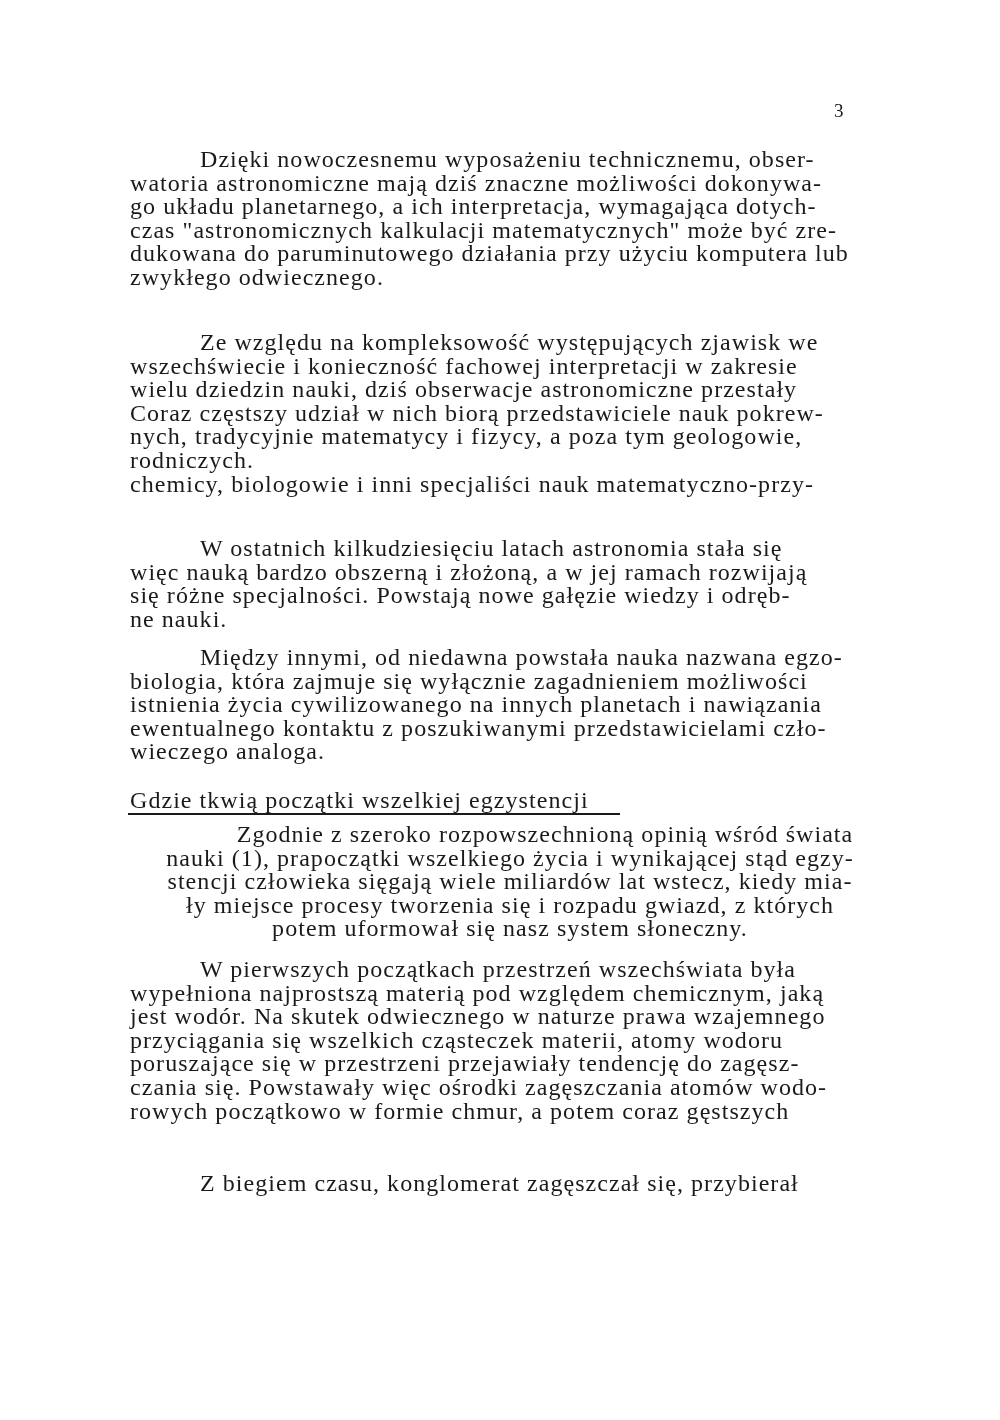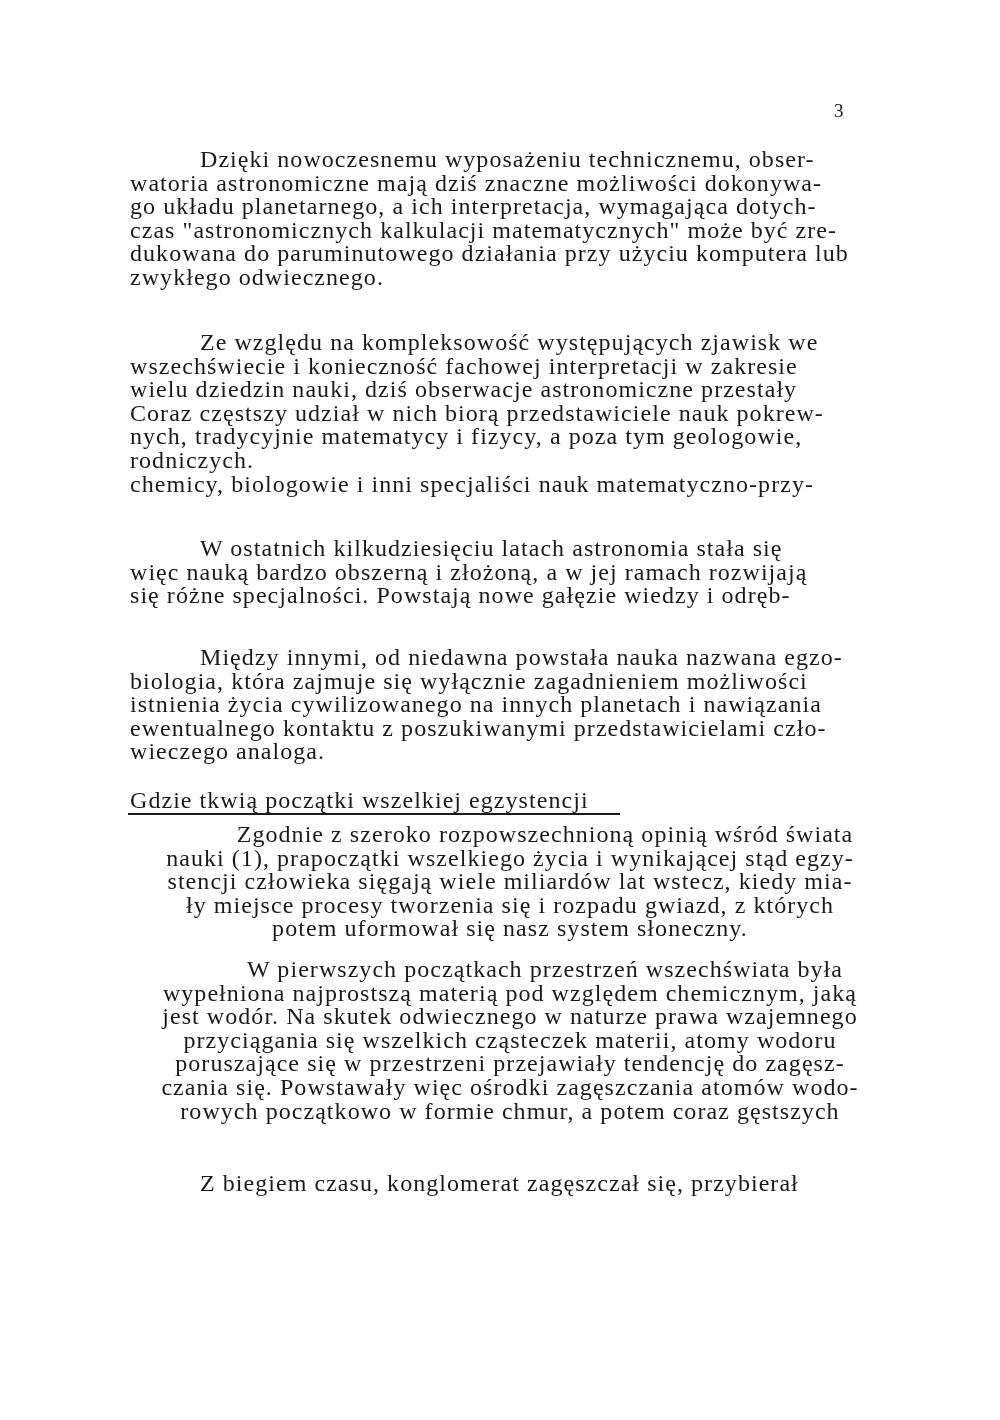--- a/index.html
+++ b/index.html
@@ -51,20 +51,21 @@
     <span class="line">Coraz częstszy udział w nich biorą przedstawiciele nauk pokrew-</span>
     <span class="line">nych, tradycyjnie matematycy i fizycy, a poza tym geologowie,</span>
     <span class="line">rodniczych.</span>
     <span class="line">chemicy, biologowie i inni specjaliści nauk matematyczno-przy-</span>
   </div>
 
   <div class="para" style="top:537px;">
     <span class="line indent">W ostatnich kilkudziesięciu latach astronomia stała się</span>
     <span class="line">więc nauką bardzo obszerną i złożoną, a w jej ramach rozwijają</span>
     <span class="line">się różne specjalności. Powstają nowe gałęzie wiedzy i odręb-</span>
+    <span class="line">ne nauki.</span>
   </div>
 
   <div class="para" style="top:646px;">
     <span class="line indent">Między innymi, od niedawna powstała nauka nazwana egzo-</span>
     <span class="line">biologia, która zajmuje się wyłącznie zagadnieniem możliwości</span>
     <span class="line">istnienia życia cywilizowanego na innych planetach i nawiązania</span>
     <span class="line">ewentualnego kontaktu z poszukiwanymi przedstawicielami czło-</span>
     <span class="line">wieczego analoga.</span>
   </div>
 
@@ -72,21 +73,21 @@
   <div class="heading-rule"></div>
 
   <div class="para" style="top:823px;text-align:center;">
     <span class="line indent">Zgodnie z szeroko rozpowszechnioną opinią wśród świata</span>
     <span class="line">nauki  (1), prapoczątki wszelkiego życia i wynikającej stąd egzy-</span>
     <span class="line">stencji człowieka sięgają wiele miliardów lat wstecz, kiedy mia-</span>
     <span class="line">ły miejsce procesy tworzenia się i rozpadu gwiazd, z których</span>
     <span class="line">potem uformował się nasz system słoneczny.</span>
   </div>
 
-  <div class="para" style="top:958px;text-align:center;">
+  <div class="para" style="top:958px;">
     <span class="line indent">W pierwszych początkach przestrzeń wszechświata była</span>
     <span class="line">wypełniona najprostszą materią pod względem chemicznym, jaką</span>
     <span class="line">jest wodór. Na skutek odwiecznego w naturze prawa wzajemnego</span>
     <span class="line">przyciągania się wszelkich cząsteczek materii, atomy wodoru</span>
     <span class="line">poruszające się w przestrzeni przejawiały tendencję do zagęsz-</span>
     <span class="line">czania się. Powstawały więc ośrodki zagęszczania atomów wodo-</span>
     <span class="line">rowych początkowo w formie chmur, a potem coraz gęstszych</span>
   </div>
 
   <div class="para" style="top:1164px;margin-top:8px;">

